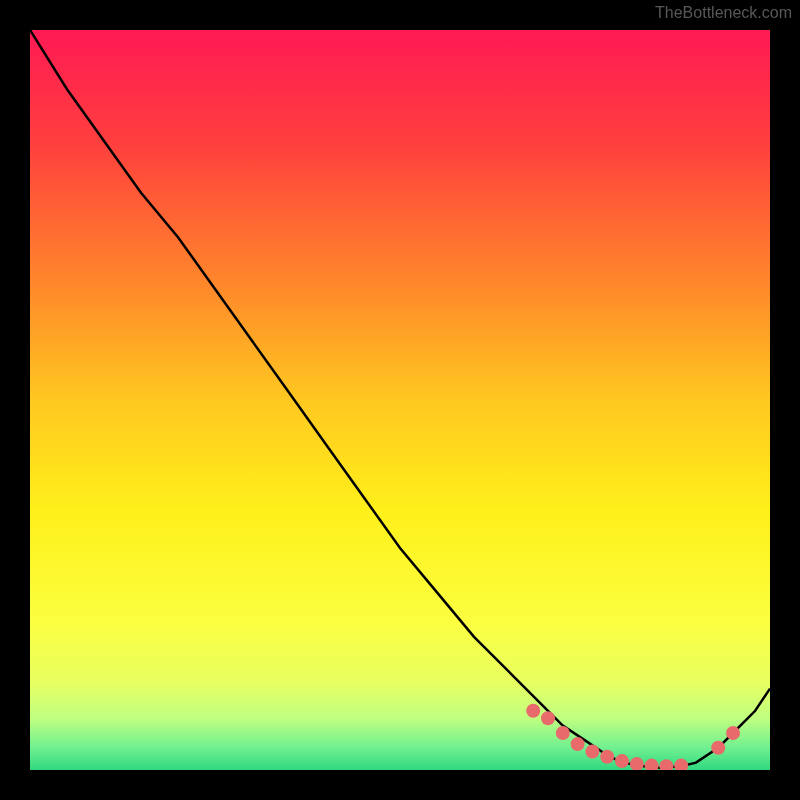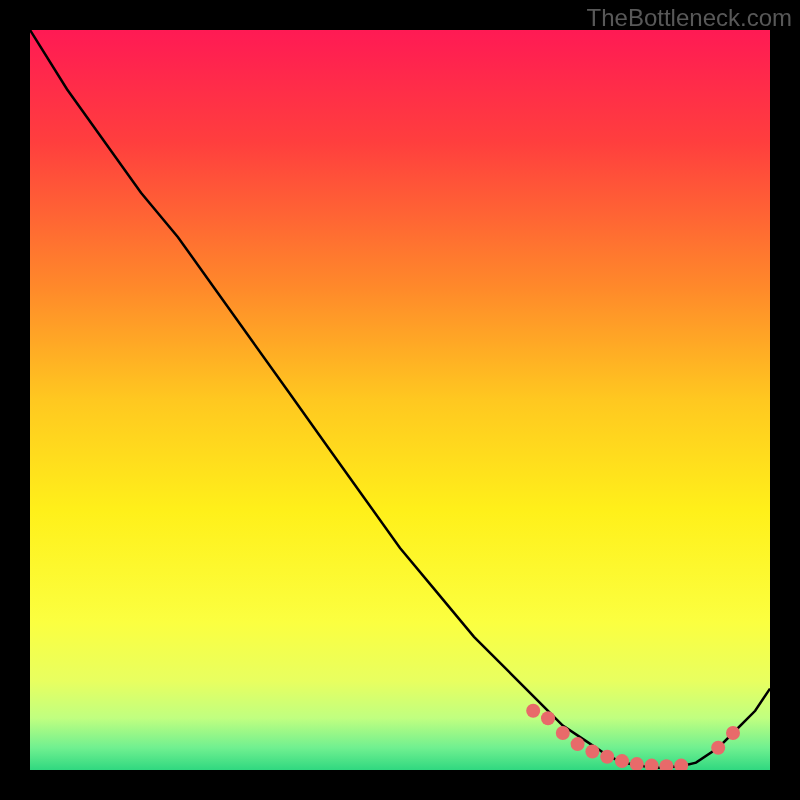--- a/index.html
+++ b/index.html
@@ -8,21 +8,21 @@
     height: 800px;
     background: #000;
     font-family: Arial, sans-serif;
     position: relative;
   }
   .watermark {
     position: absolute;
     top: 4px;
     right: 8px;
     color: #585858;
-    font-size: 24px;
+    font-size: 16px;
     font-weight: 500;
     z-index: 10;
   }
   .plot-area {
     position: absolute;
     left: 30px;
     top: 30px;
     width: 740px;
     height: 740px;
     overflow: hidden;

